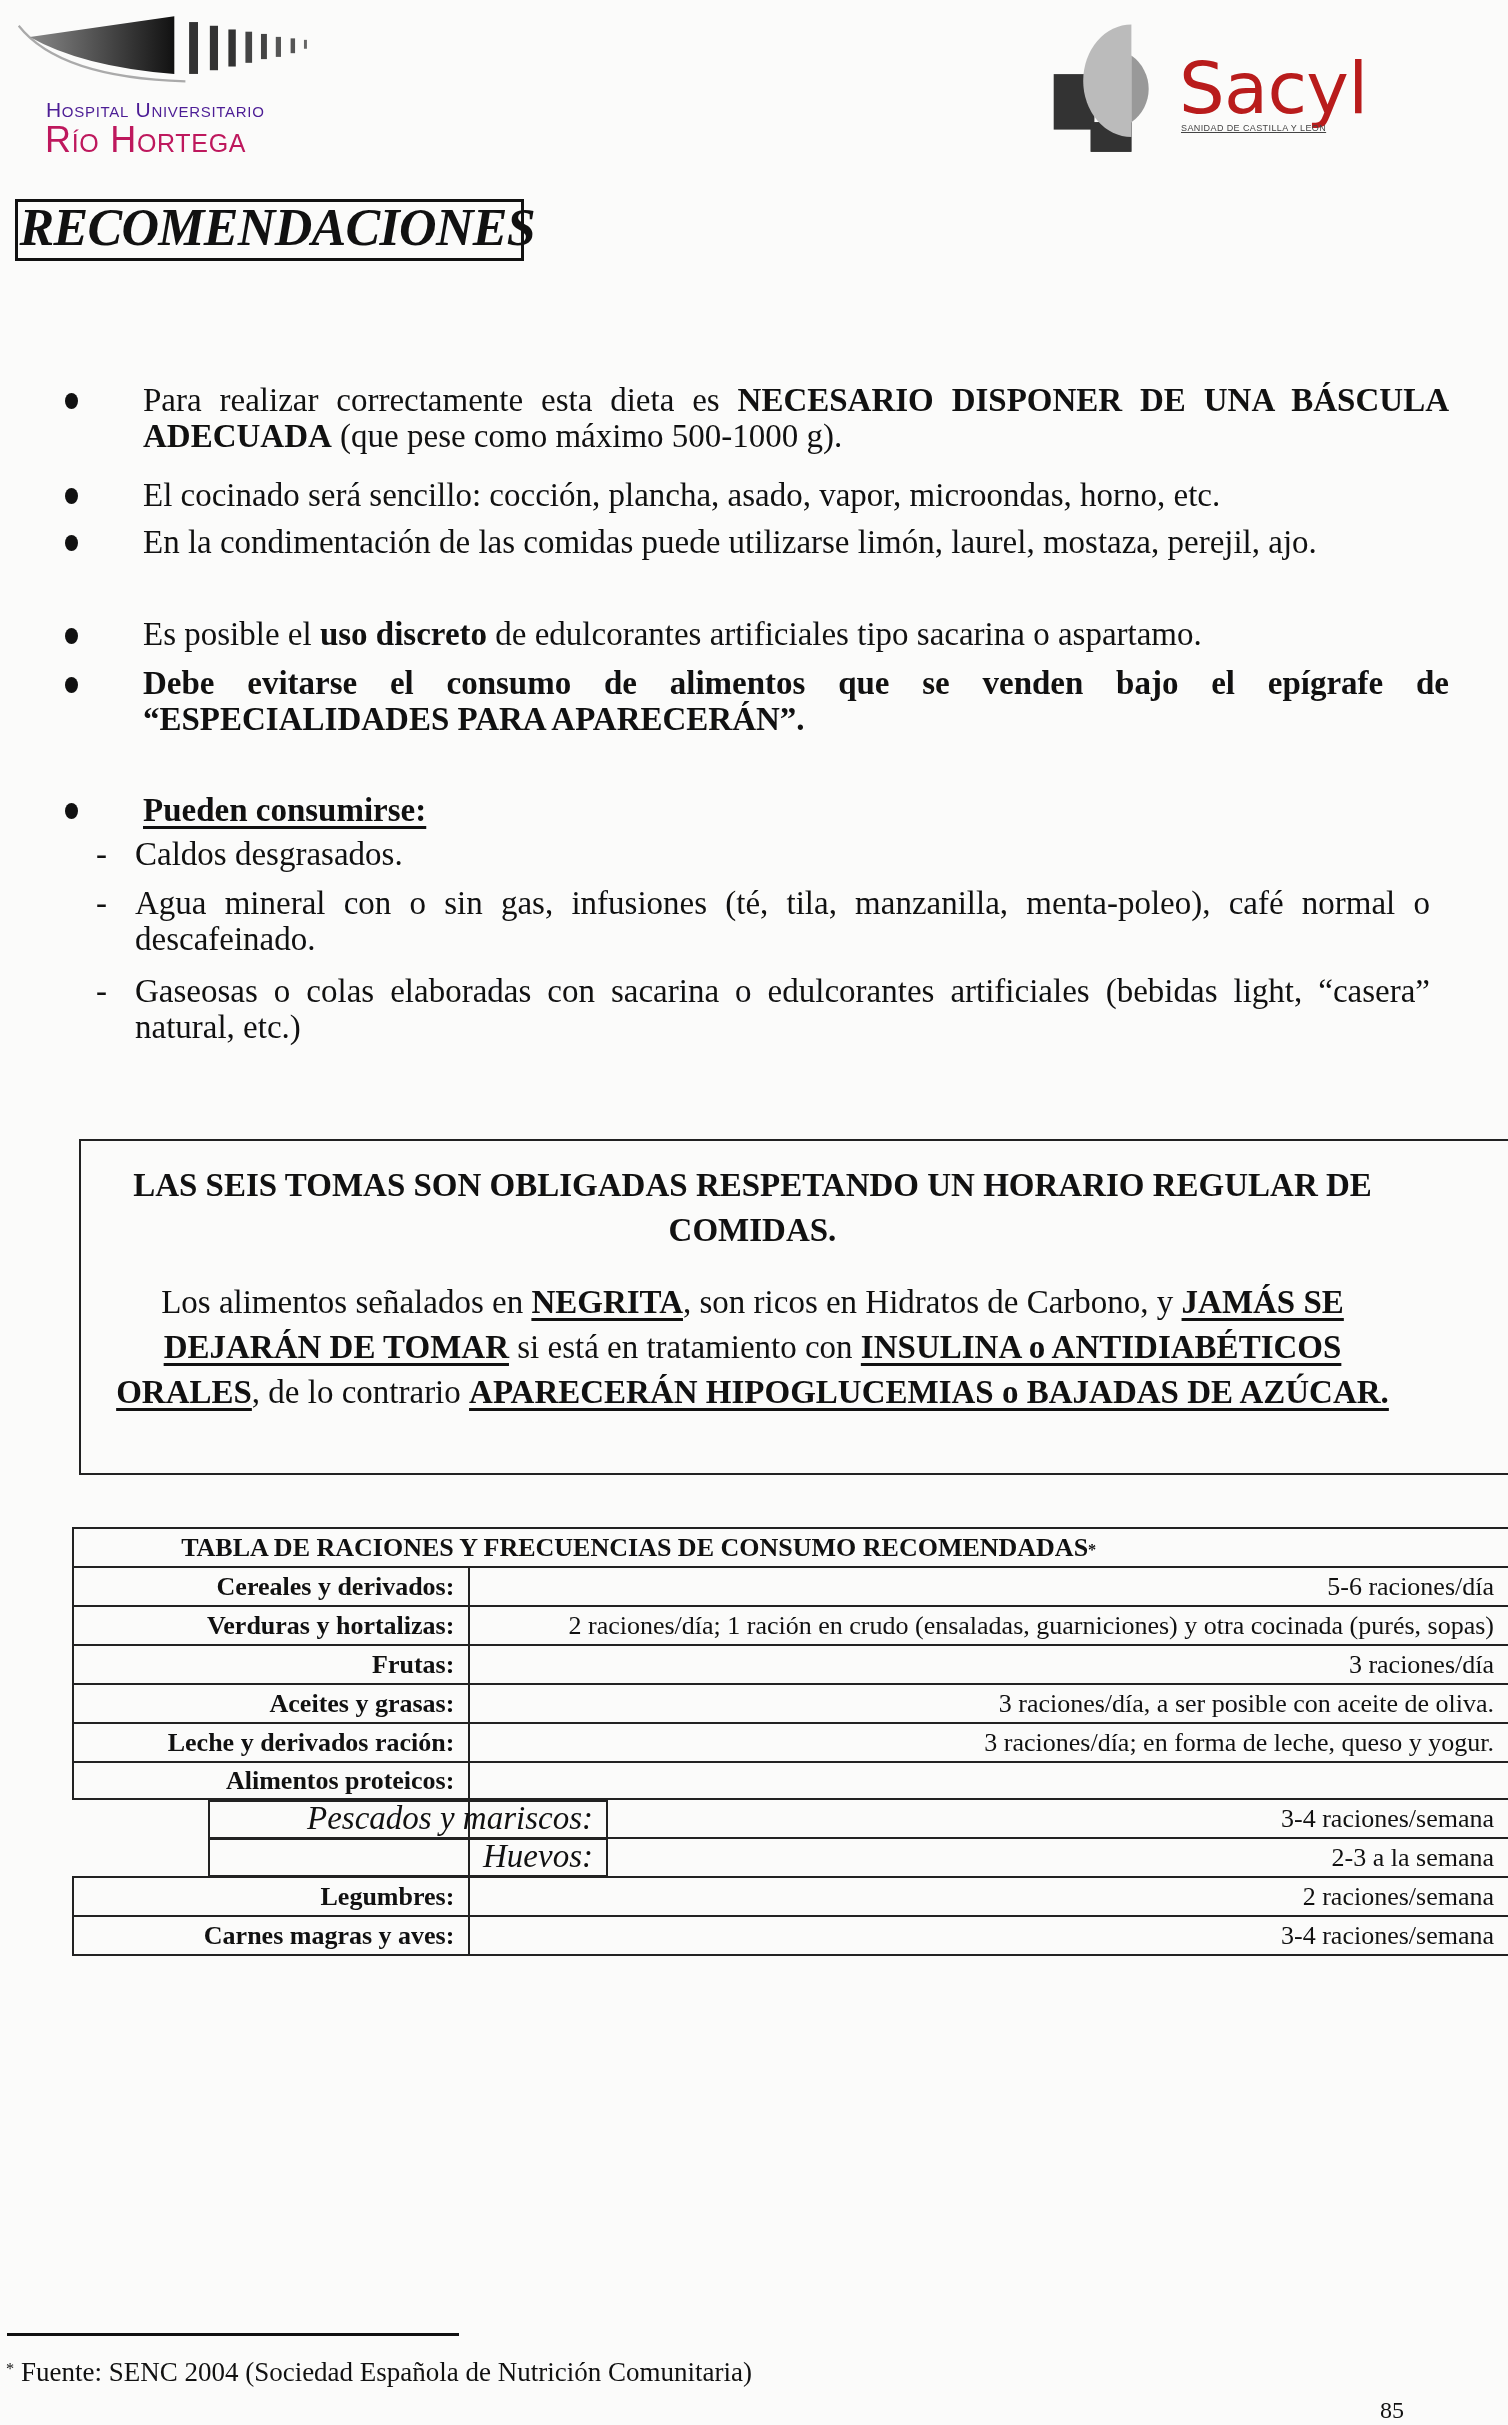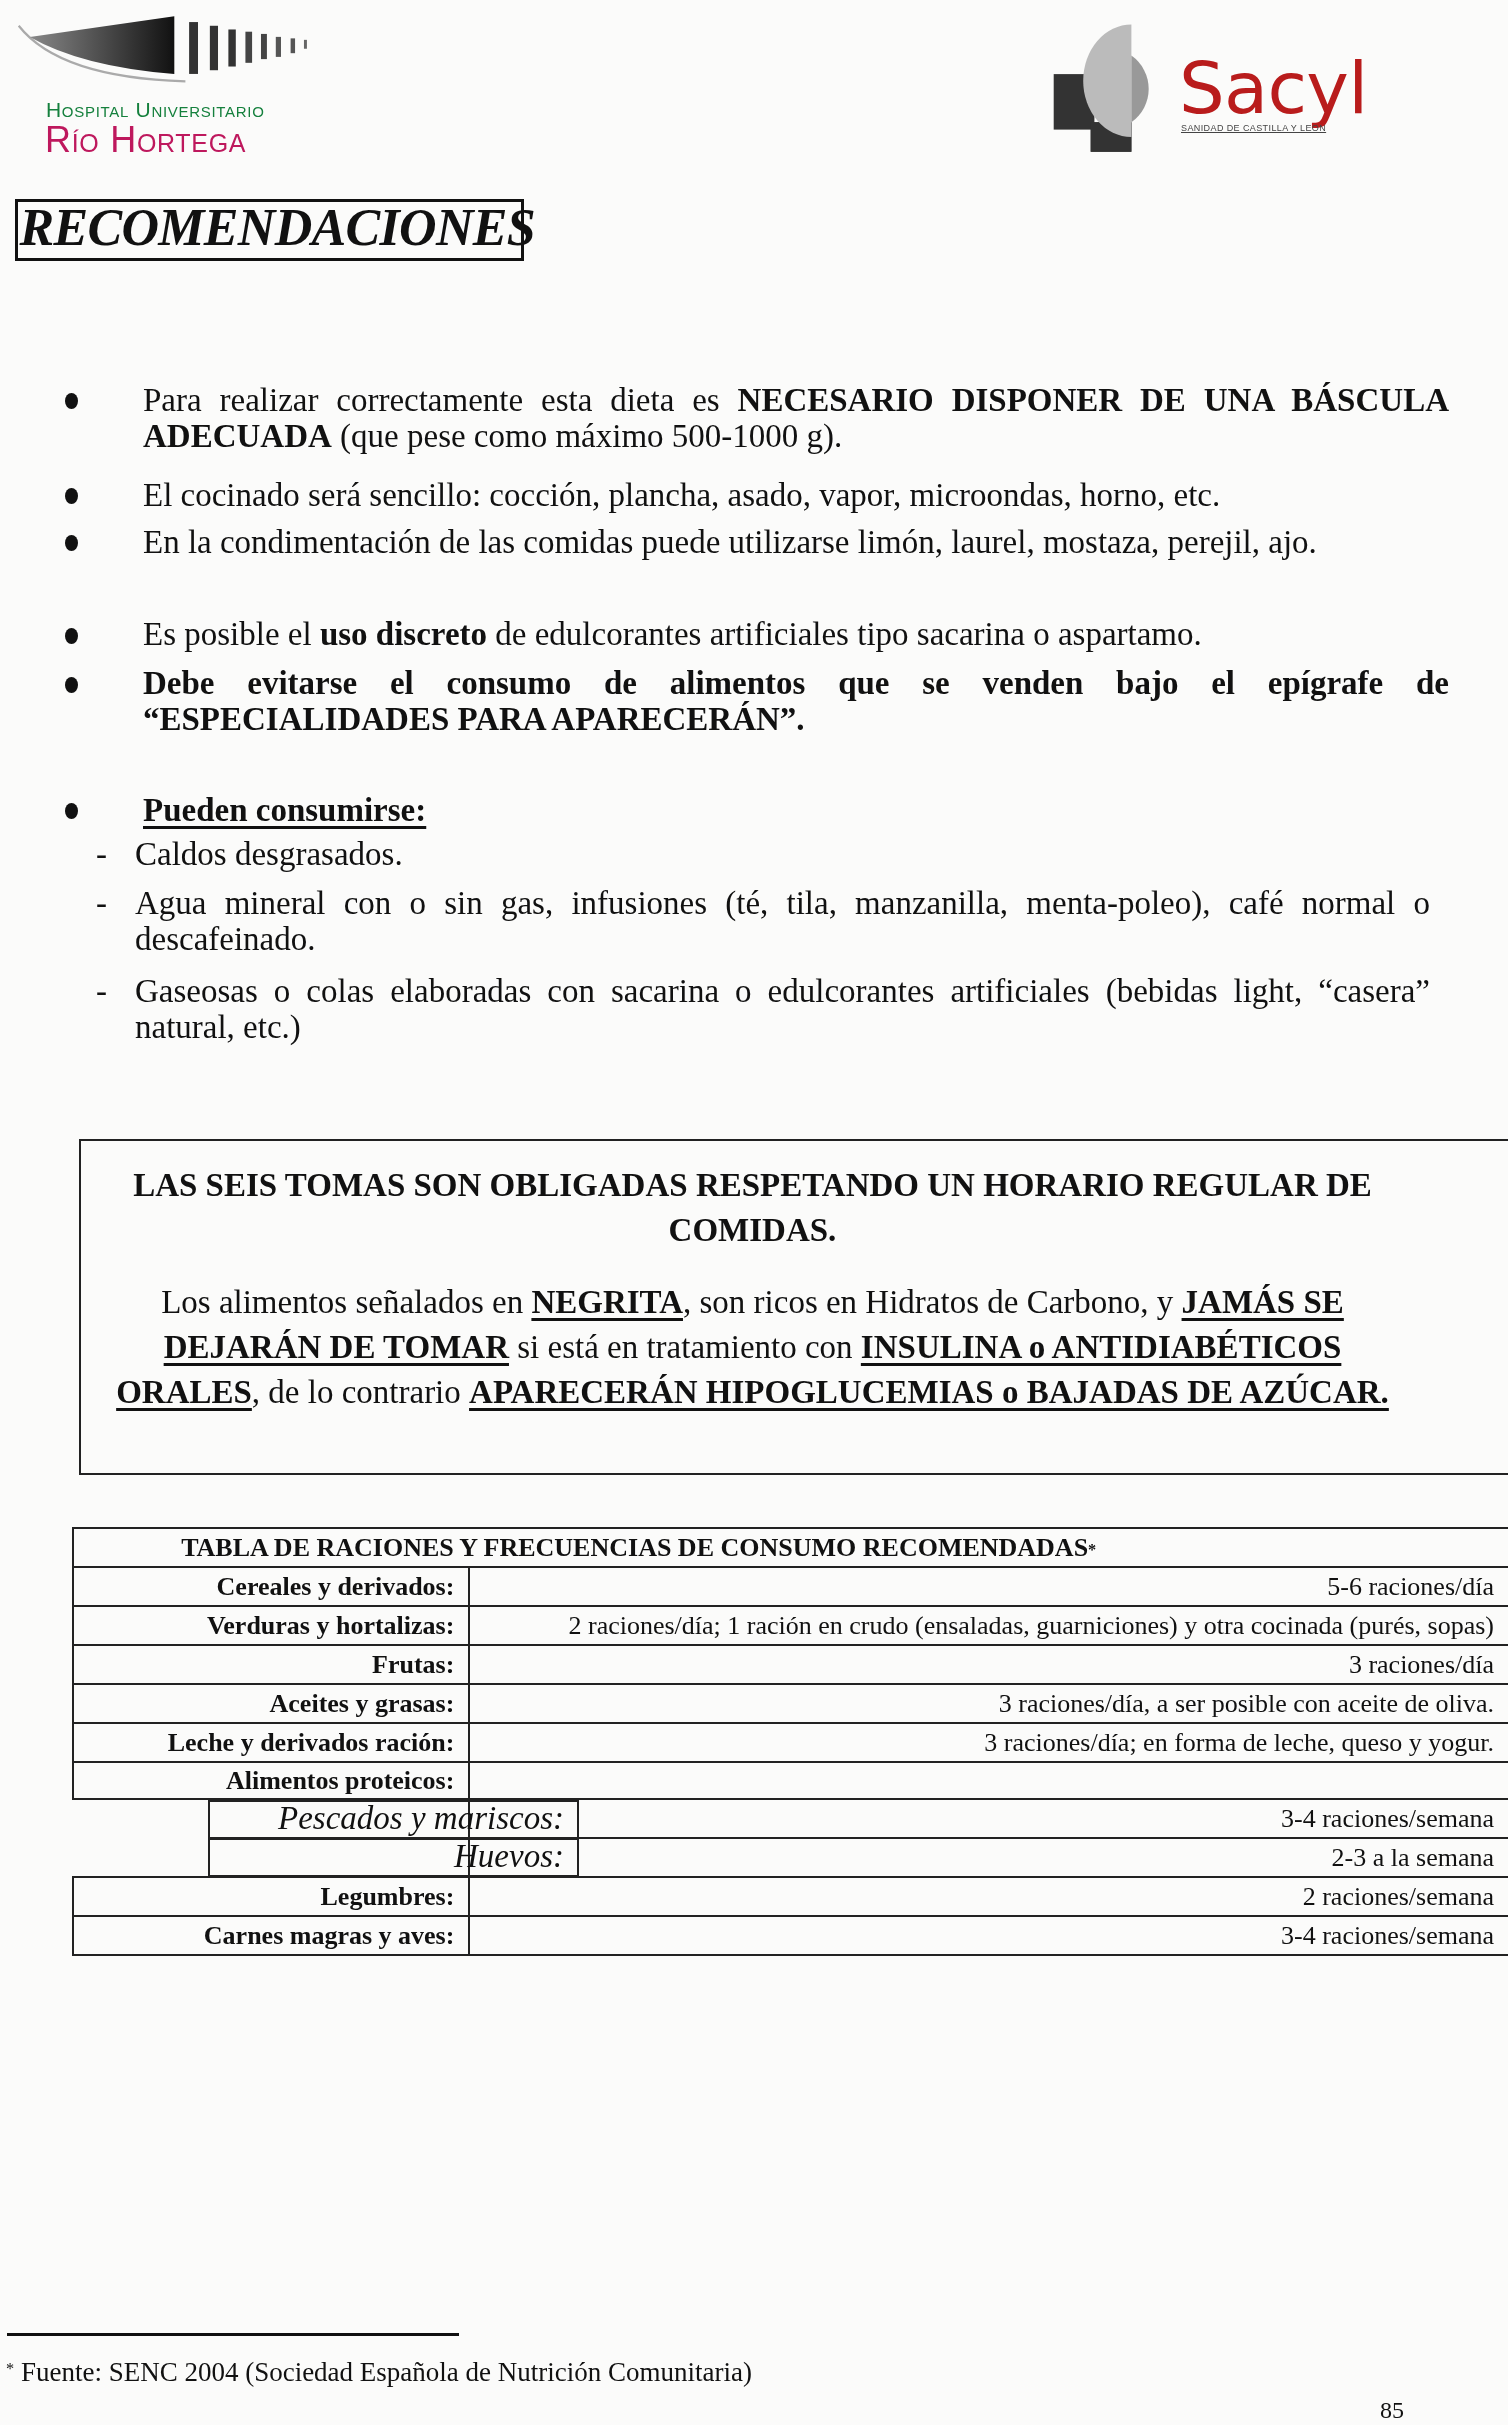--- a/index.html
+++ b/index.html
@@ -4,21 +4,21 @@
 <style>
   html, body { margin: 0; padding: 0; }
   body {
     width: 1508px; height: 2426px; position: relative; overflow: hidden;
     background: #fbfbfa; color: #111;
     font-family: "Liberation Serif", "DejaVu Serif", serif;
   }
   .abs { position: absolute; }
   
   #hosp-logo { left: 15px; top: 7.4px; width: 326px; height: 82px; }
-  #hosp-name-1 { left: 46px; top: 98px; font-family: "Liberation Sans", sans-serif; font-size: 21px; letter-spacing: 0.7px; color: #15803d; font-variant: small-caps; }
+  #hosp-name-1 { left: 46px; top: 98px; font-family: "Liberation Sans", sans-serif; font-size: 21px; letter-spacing: 0.7px; color: #4c1d95; font-variant: small-caps; }
   #hosp-name-2 { left: 45px; top: 119px; font-family: "Liberation Sans", sans-serif; font-size: 36px; color: #be185d; font-variant: small-caps; letter-spacing: 0.7px; }
   #sacyl-logo { left: 1050px; top: 11px; width: 148px; height: 141px; }
   #sacyl-word { left: 1179px; top: 46px; font-family: "DejaVu Sans", sans-serif; font-size: 72px; font-weight: normal; color: #b91c1c; letter-spacing: -0.7px; }
   #sacyl-sub { left: 1181px; top: 123px; font-family: "Liberation Sans", sans-serif; font-size: 9px; color: #444; letter-spacing: 0.4px; text-decoration: underline; }
 
   
   #title-box { left: 15px; top: 199px; width: 503px; height: 56px; border: 3.7px solid #111; }
   #title-text { position: absolute; left: 1.5px; top: -4.5px; font-size: 52px; font-weight: bold; font-style: italic; letter-spacing: -0.7px; white-space: nowrap; }
 
   
@@ -32,21 +32,21 @@
   
   #notice-box { left: 79px; top: 1139px; width: 1454px; height: 332px; border-top: 2.2px solid #222; border-left: 2.2px solid #222; border-bottom: 2.2px solid #222; }
   #notice-1 { left: 111px; top: 1163px; width: 1283px; text-align: center; font-size: 33px; line-height: 45px; font-weight: bold; }
   #notice-2 { left: 111px; top: 1280px; width: 1283px; text-align: center; font-size: 33px; line-height: 45px; }
 
   
   #ration-table { position: absolute; left: 72px; top: 1527px; width: 1476px; border-collapse: collapse; font-size: 26px; }
   #ration-table td, #ration-table th { border: 2.2px solid #222; padding: 0 13.4px; line-height: 33px; vertical-align: middle; text-align: right; }
   #ration-table th { text-align: center; font-weight: bold; padding-right: 356px; height: 37px; }
   #ration-table td.cat { width: 367px; font-weight: bold; height: 35px; }
-  #ration-table td.cat.sub { font-weight: normal; font-style: italic; padding-left: 60px; width: 294px; }
+  #ration-table td.cat.sub { font-weight: normal; font-style: italic; padding-left: 89px; width: 294px; }
   #ration-table td.val { padding-right: 52px; line-height: 37px; }
   sup { font-size: 16.3px; vertical-align: top; position: relative; top: 1.5px; }
 
   
   #foot-rule { left: 7.4px; top: 2333px; width: 452px; height: 3px; background: #111; }
   #footnote { left: 6px; top: 2357px; font-size: 27px; }
   #page-number { left: 1380px; top: 2397px; font-size: 24px; }
 </style>
 </head>
 <body>

